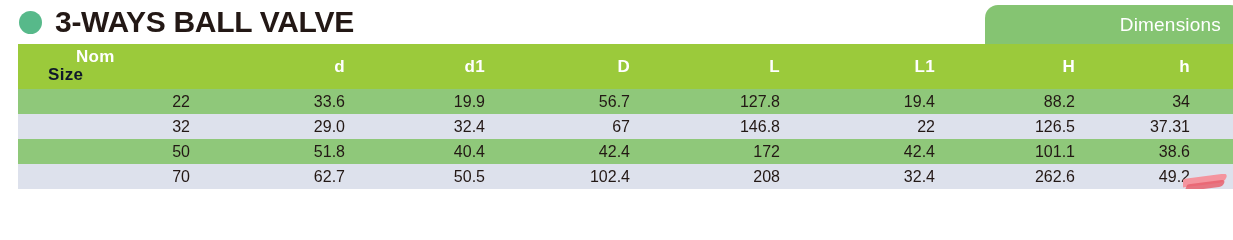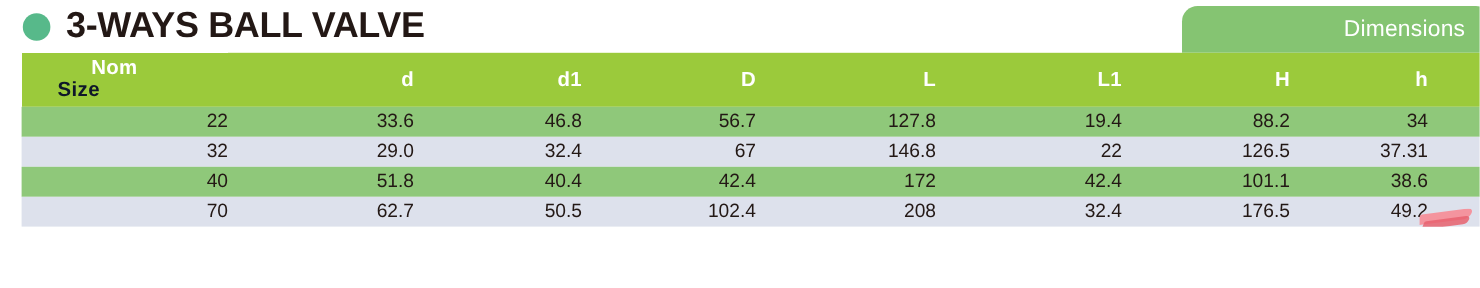--- a/index.html
+++ b/index.html
@@ -211,58 +211,58 @@
       <th>L1</th>
       <th>H</th>
       <th>h</th>
       <th>NPT</th>
     </tr>
   </thead>
   <tbody>
     <tr class="row-green">
       <td>22</td>
       <td>33.6</td>
-      <td>46.8</td>
+      <td>19.9</td>
       <td>56.7</td>
       <td>127.8</td>
       <td>19.4</td>
       <td>88.2</td>
       <td>34</td>
       <td>3/4"</td>
     </tr>
     <tr class="row-grey">
       <td>32</td>
       <td>29.0</td>
       <td>32.4</td>
       <td>67</td>
       <td>146.8</td>
       <td>22</td>
       <td>126.5</td>
       <td>37.31</td>
       <td>1"</td>
     </tr>
     <tr class="row-green">
-      <td>40</td>
+      <td>50</td>
       <td>51.8</td>
       <td>40.4</td>
       <td>42.4</td>
       <td>172</td>
       <td>42.4</td>
       <td>101.1</td>
       <td>38.6</td>
       <td>1-1/4"</td>
     </tr>
     <tr class="row-grey">
       <td>70</td>
       <td>62.7</td>
       <td>50.5</td>
       <td>102.4</td>
       <td>208</td>
       <td>32.4</td>
-      <td>176.5</td>
+      <td>262.6</td>
       <td>49.2</td>
       <td>1-1/2"</td>
     </tr>
   </tbody>
 </table>
 
 <div id="pink-arrow">
   <div class="blade"></div>
   <div class="blade2"></div>
 </div>

